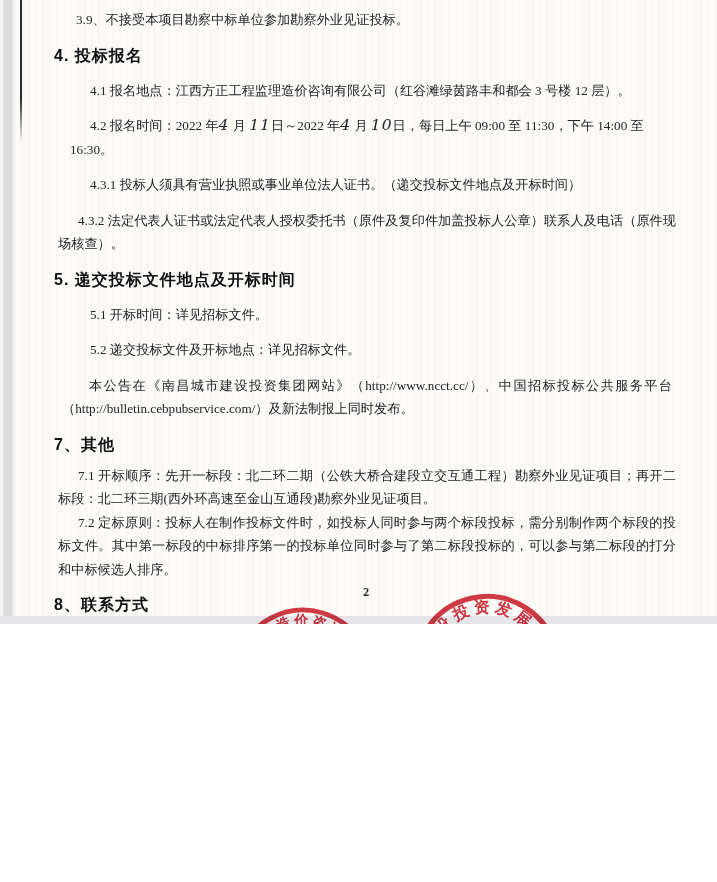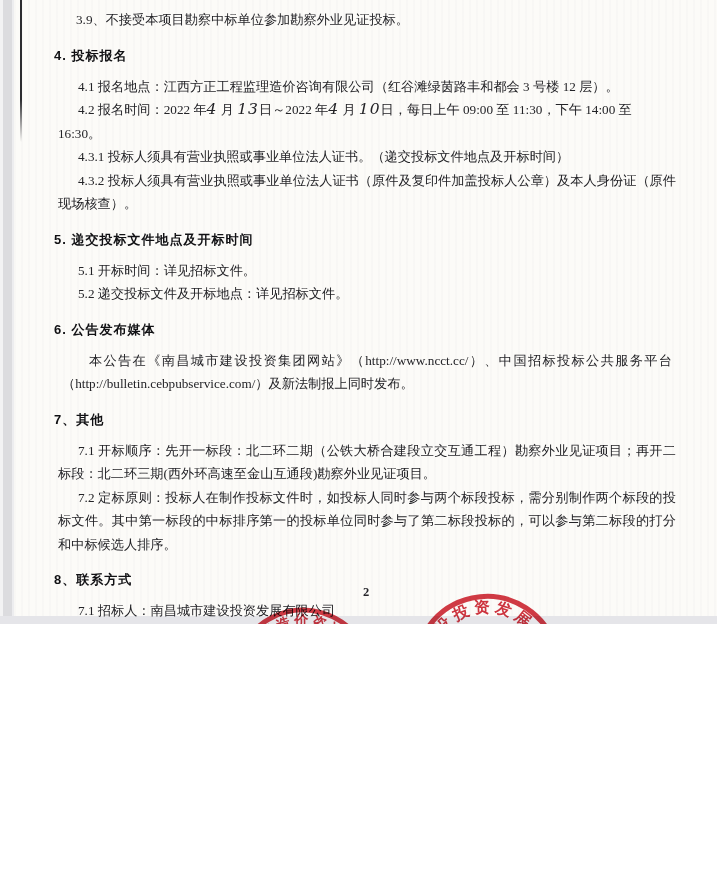--- a/index.html
+++ b/index.html
@@ -15,26 +15,26 @@
     background:repeating-linear-gradient(90deg,rgba(130,130,150,0.03) 0 2px,transparent 2px 7px);
   }
   .edge-left{position:absolute;left:0;top:0;bottom:0;width:14px;
     background:linear-gradient(90deg,#f3f3f4 0 3px,#dcdcdf 3px 12px,#ededef 12px 14px);}
   .edge-right{position:absolute;right:0;top:0;bottom:0;width:6px;background:#e9e9ed;}
   .edge-bottom{position:absolute;left:0;right:0;bottom:0;height:8px;background:#e5e5e9;}
   .fold-line{position:absolute;left:20px;top:0;width:2px;height:142px;
     background:linear-gradient(#2c2c30 0 70%,rgba(44,44,48,0) 100%);}
   .content{position:absolute;left:58px;right:56px;top:8px;font-size:13.2px;line-height:23.5px;}
   .clause{text-indent:18px;margin:0;}
-  .item{text-indent:20px;margin:0;}
+  .item{text-indent:20px;margin:12px;}
   .para{text-indent:20px;margin:0;text-align:justify;}
   .para2{text-indent:27px;margin:4px;text-align:justify;font-family:Liberation Serif, serif;}
   h2.sec{
     font-family:"Liberation Sans","DejaVu Sans",sans-serif;
-    font-size:13px;font-weight:bold;color:#111114;
+    font-size:16px;font-weight:bold;color:#111114;
     margin:13px 0 8px -4px;letter-spacing:1px;line-height:22px;
   }
   .hw{font-family:"DejaVu Serif",serif;font-style:italic;font-size:15.5px;letter-spacing:1px;}
   .pageno{
     position:absolute;left:0;right:0;bottom:24px;text-align:center;
     font-size:12.5px;font-weight:bold;color:#26262b;
     font-family:"Liberation Serif",serif;
   }
   .stamp{position:absolute;mix-blend-mode:multiply;opacity:.9;}
   .stamp .ring{fill:none;stroke:#cf2531;stroke-width:5.5;}
@@ -54,29 +54,28 @@
   <div class="edge-left"></div>
   <div class="edge-right"></div>
   <div class="edge-bottom"></div>
   <div class="fold-line"></div>
 
   <div class="content">
     <p class="clause">3.9、不接受本项目勘察中标单位参加勘察外业见证投标。</p>
 
     <h2 class="sec">4. 投标报名</h2>
     <p class="item">4.1  报名地点：江西方正工程监理造价咨询有限公司（红谷滩绿茵路丰和都会 3 号楼 12 层）。</p>
-    <p class="item"><span>4.2  报名时间：2022 年</span><span class="hw">4</span><span> 月 </span><span class="hw">13</span><span>日～2022 年</span><span class="hw">4</span><span> 月 </span><span class="hw">10</span><span>日，每日上午 09:00 至 11:30，下午 14:00 至 16:30。</span></p>
+    <p class="item"><span>4.2  报名时间：2022 年</span><span class="hw">4</span><span> 月 </span><span class="hw">11</span><span>日～2022 年</span><span class="hw">4</span><span> 月 </span><span class="hw">10</span><span>日，每日上午 09:00 至 11:30，下午 14:00 至 16:30。</span></p>
     <p class="item">4.3.1 投标人须具有营业执照或事业单位法人证书。（递交投标文件地点及开标时间）</p>
-    <p class="para">4.3.2 投标人须具有营业执照或事业单位法人证书（原件及复印件加盖投标人公章）及本人身份证（原件现场核查）。</p>
+    <p class="para">4.3.2 法定代表人证书或法定代表人授权委托书（原件及复印件加盖投标人公章）联系人及电话（原件现场核查）。</p>
 
     <h2 class="sec">5. 递交投标文件地点及开标时间</h2>
     <p class="item">5.1  开标时间：详见招标文件。</p>
     <p class="item">5.2  递交投标文件及开标地点：详见招标文件。</p>
 
-    <h2 class="sec">6. 公告发布媒体</h2>
     <p class="para2">本公告在《南昌城市建设投资集团网站》（http://www.ncct.cc/）、中国招标投标公共服务平台（http://bulletin.cebpubservice.com/）及新法制报上同时发布。</p>
 
     <h2 class="sec">7、其他</h2>
     <p class="para">7.1  开标顺序：先开一标段：北二环二期（公铁大桥合建段立交互通工程）勘察外业见证项目；再开二标段：北二环三期(西外环高速至金山互通段)勘察外业见证项目。</p>
     <p class="para">7.2  定标原则：投标人在制作投标文件时，如投标人同时参与两个标段投标，需分别制作两个标段的投标文件。其中第一标段的中标排序第一的投标单位同时参与了第二标段投标的，可以参与第二标段的打分和中标候选人排序。</p>
 
     <h2 class="sec">8、联系方式</h2>
     <p class="item">7.1  招标人：南昌城市建设投资发展有限公司</p>
     <p class="item">7.2  联系人及电话：罗工  13177897315</p>
     <p class="item">7.3  招标代理机构：江西方正工程监理造价咨询有限公司</p>

